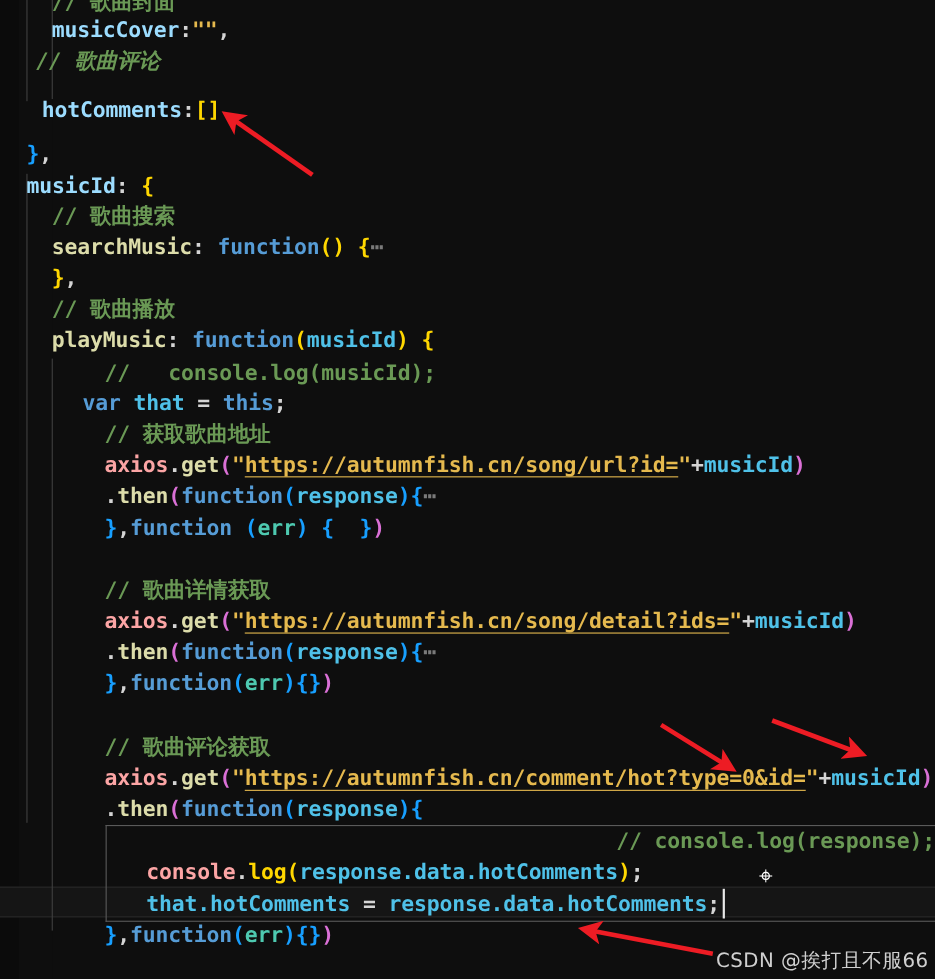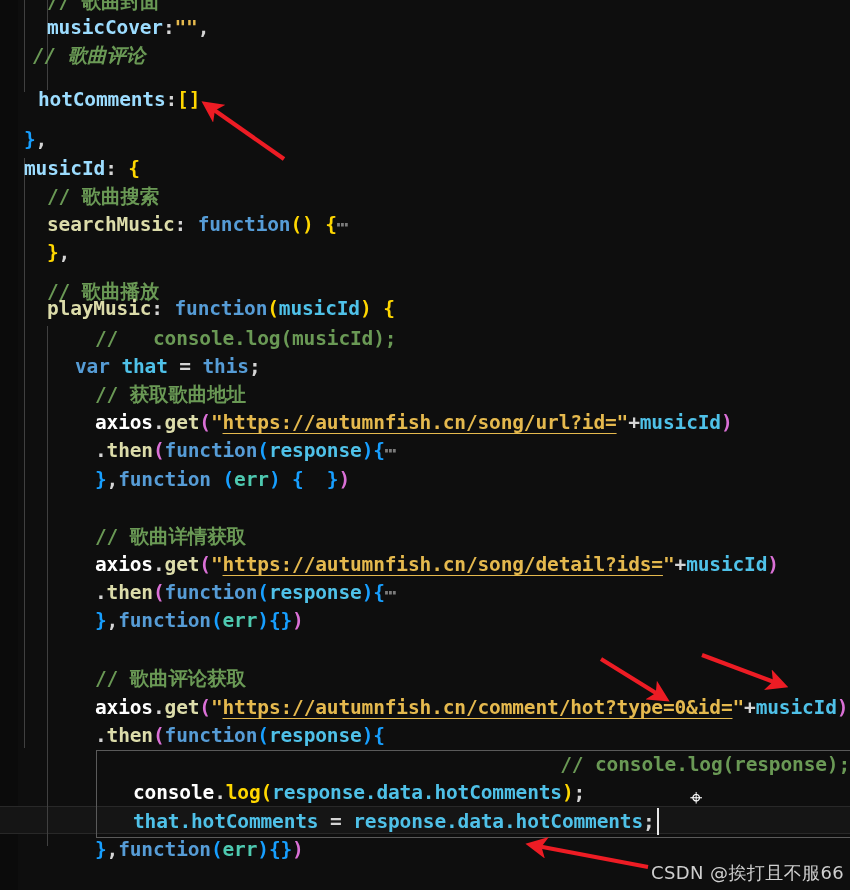--- a/index.html
+++ b/index.html
@@ -60,21 +60,21 @@
   .c-prop      { color: #9CDCFE; }
   .c-plain     { color: #D4D4D4; }
   .c-punct     { color: #D4D4D4; }
   .c-keyword   { color: #569CD6; }
   .c-func      { color: #DCDCAA; }
   .c-url       { color: #E5B94E; text-decoration: underline; text-underline-offset: 4px; }
   .c-param     { color: #4FC1E8; }
   .c-br-y      { color: #FFD700; }
   .c-br-p      { color: #DA70D6; }
   .c-br-b      { color: #179FFF; }
-  .c-obj       { color: #ffffff; }
+  .c-obj       { color: #fca5a5; }
   .c-method    { color: #DCDCAA; }
   .c-err       { color: #4EC9B0; }
   .c-ellipsis  { color: #7a7a7a; }
 
   
   .indent-guide {
     position: absolute;
     width: 1px;
     background: #404040;
   }
@@ -160,21 +160,21 @@
     <div class="line" style="top:126px;"><span class="c-br-b">}</span><span class="c-punct">,</span></div>
 
     <div class="line" style="top:155px;"><span class="c-prop">musicId</span><span class="c-punct">: </span><span class="c-br-y">{</span></div>
 
     <div class="line" style="top:183px; padding-left:47px;"><span class="c-comment">// 歌曲搜索</span></div>
 
     <div class="line" style="top:211px; padding-left:47px;"><span class="c-func">searchMusic</span><span class="c-punct">: </span><span class="c-keyword">function</span><span class="c-br-y">()</span><span class="c-punct"> </span><span class="c-br-y">{</span><span class="c-ellipsis">⋯</span></div>
 
     <div class="line" style="top:239px; padding-left:47px;"><span class="c-br-y">}</span><span class="c-punct">,</span></div>
 
-    <div class="line" style="top:278px; padding-left:47px;"><span class="c-comment">// 歌曲播放</span></div>
+    <div class="line" style="top:267px; padding-left:47px;"><span class="c-comment">// 歌曲播放</span></div>
 
     <div class="line" style="top:295px; padding-left:47px;"><span class="c-func">playMusic</span><span class="c-punct">: </span><span class="c-keyword">function</span><span class="c-br-y">(</span><span class="c-param">musicId</span><span class="c-br-y">)</span><span class="c-punct"> </span><span class="c-br-y">{</span></div>
 
     <div class="line" style="top:325px; padding-left:95px;"><span class="c-comment">//   console.log(musicId);</span></div>
 
     <div class="line" style="top:353px; padding-left:75px;"><span class="c-keyword">var</span><span class="c-punct"> </span><span class="c-param">that</span><span class="c-punct"> = </span><span class="c-keyword">this</span><span class="c-punct">;</span></div>
 
     <div class="line" style="top:381px; padding-left:95px;"><span class="c-comment">// 获取歌曲地址</span></div>
 
     <div class="line" style="top:409px; padding-left:95px;"><span class="c-obj">axios</span><span class="c-punct">.</span><span class="c-method">get</span><span class="c-br-p">(</span><span class="c-url" style="text-decoration:none;">"</span><span class="c-url">https://autumnfish.cn/song/url?id=</span><span class="c-url" style="text-decoration:none;">"</span><span class="c-plain">+</span><span class="c-param">musicId</span><span class="c-br-p">)</span></div>

